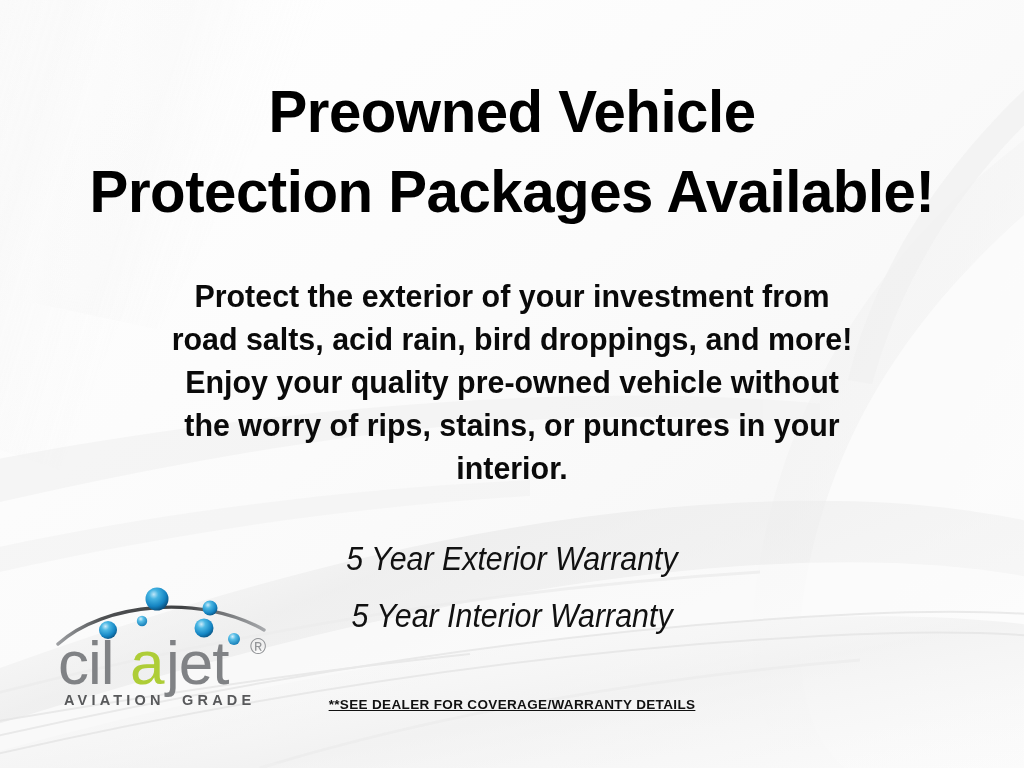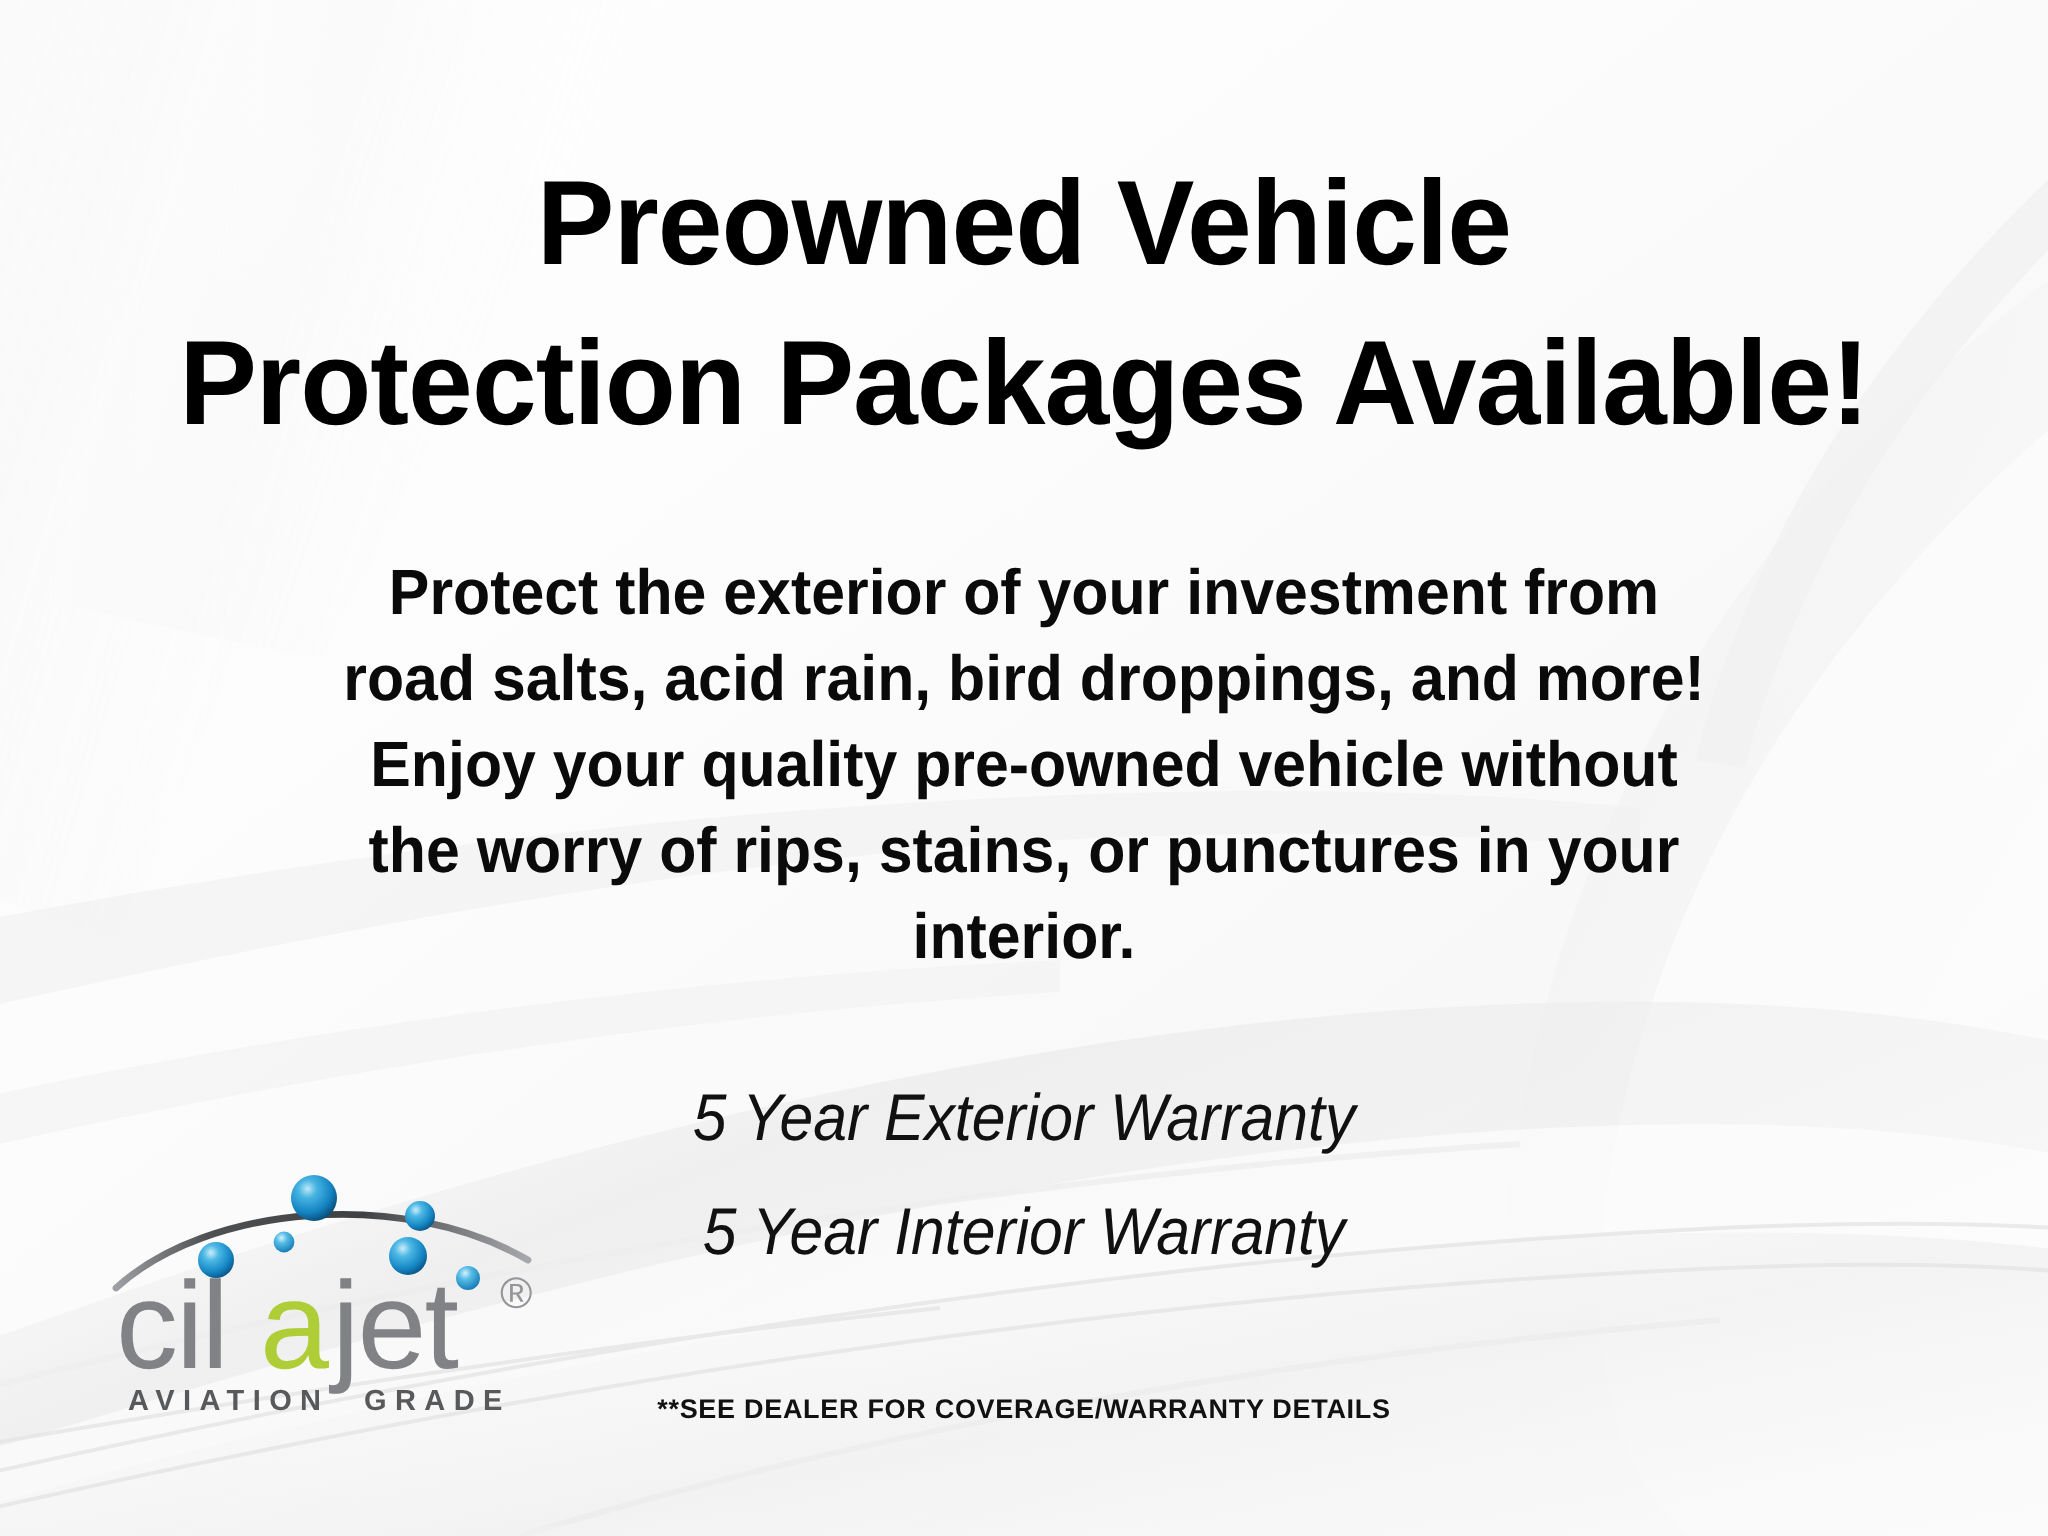--- a/index.html
+++ b/index.html
@@ -96,20 +96,21 @@
     position: absolute;
     left: 0;
     top: 697px;
     width: 1024px;
     text-align: center;
     font-family: "Liberation Sans", sans-serif;
     font-weight: bold;
     font-size: 13.5px;
     letter-spacing: 0.35px;
     color: #111111;
+    text-decoration: underline;
   }
 
   
   #logo {
     position: absolute;
     left: 52px;
     top: 582px;
     width: 250px;
     height: 130px;
   }

